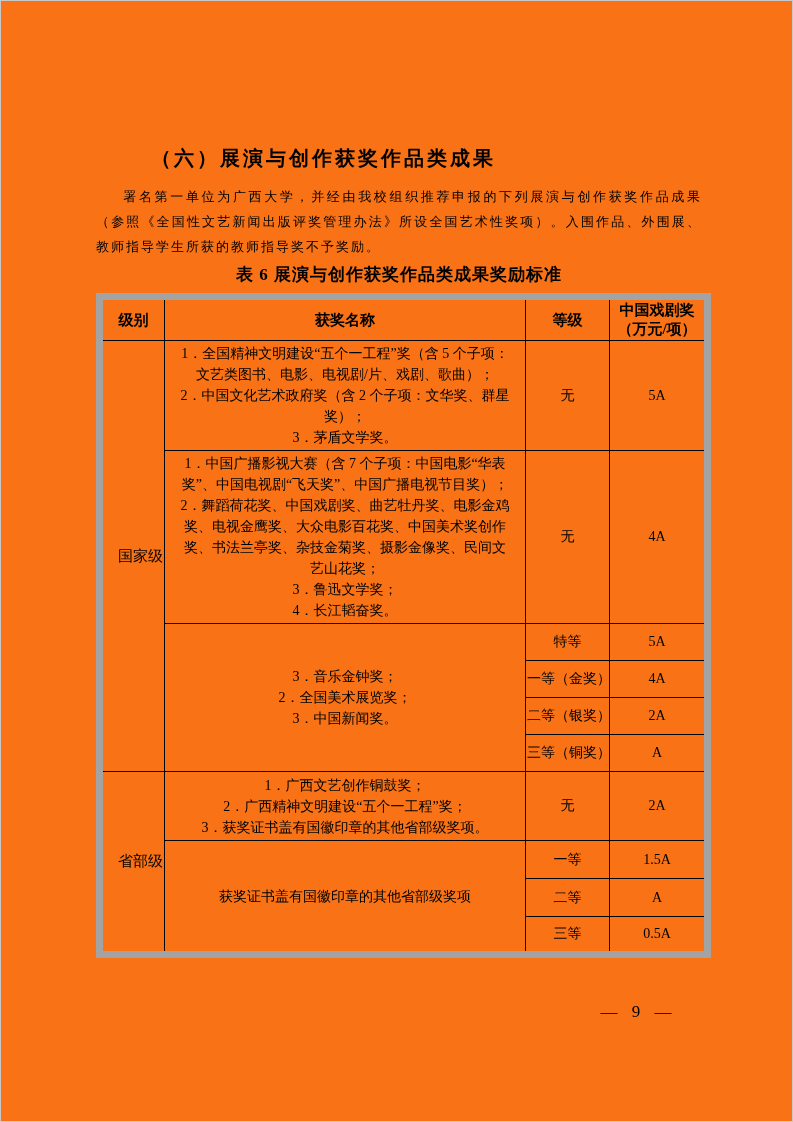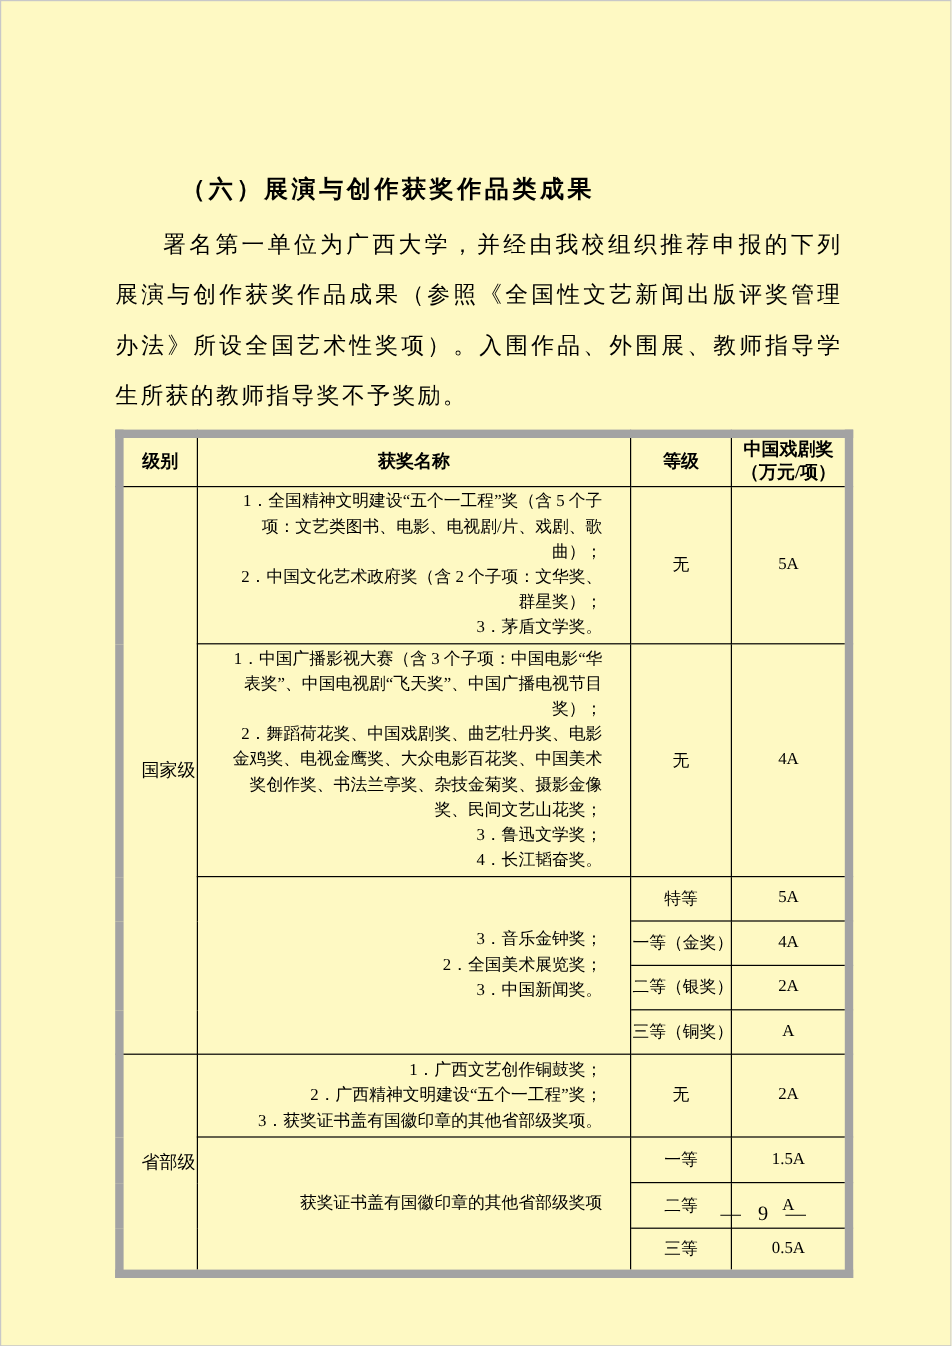--- a/index.html
+++ b/index.html
@@ -1,34 +1,34 @@
 <!DOCTYPE html>
 <html><head>
 <meta charset="utf-8">
 <style>
   html, body { margin: 0; padding: 0; background: #ffffff; }
   .page {
     position: relative;
     width: 793px; height: 1122px;
     box-sizing: border-box;
-    background: #fef9c3;
+    background: #f97316;
     border: 1px solid #c8c8c8;
     font-family: "Liberation Serif", "DejaVu Serif", serif;
     color: #000000;
     overflow: hidden;
   }
   .content { margin-left: 95px; margin-right: 90px; }
   .heading {
     margin: 144px 0 0 55px;
     font-size: 20px; line-height: 27px;
     font-weight: bold; letter-spacing: 3px;
   }
   .body-text {
     margin: 12px 0 0 0;
-    font-size: 19px; line-height: 42px;
+    font-size: 13px; line-height: 25px;
     letter-spacing: 2px;
     text-align: justify;
     text-indent: 2.1em;
   }
   .table-title {
     margin-top: 4px;
     text-align: center;
     font-weight: bold;
     font-size: 17px;
     letter-spacing: 1px;
@@ -58,23 +58,23 @@
   tr.r1    { height: 88px; }
   tr.r2    { height: 149px; }
   tr.sub37 { height: 37px; }
   tr.r4    { height: 69px; }
   tr.sub38 { height: 38px; }
   td.level-cell {
     text-align: right; vertical-align: middle;
     font-size: 15px; white-space: nowrap;
   }
   td.name-cell {
-    text-align: right; vertical-align: middle;
+    text-align: center; vertical-align: middle;
     font-size: 14px; line-height: 21px;
-    padding: 2px 23px;
+    padding: 2px 13px;
   }
   td.center-cell {
     text-align: center; vertical-align: middle;
     font-size: 14px; white-space: nowrap;
   }
   .page-number {
     position: absolute;
     left: 585px; top: 1001px; width: 100px;
     text-align: center;
     font-size: 17px;
@@ -84,20 +84,21 @@
 </head>
 <body>
 
 <div class="page">
   <div class="content">
 
     <div class="heading">（六）展演与创作获奖作品类成果</div>
 
     <p class="body-text">署名第一单位为广西大学，并经由我校组织推荐申报的下列展演与创作获奖作品成果（参照《全国性文艺新闻出版评奖管理办法》所设全国艺术性奖项）。入围作品、外围展、教师指导学生所获的教师指导奖不予奖励。</p>
 
+    <div class="table-title">表 6 展演与创作获奖作品类成果奖励标准</div>
 
     <table class="award-table">
       <colgroup>
         <col style="width:65px">
           <col style="width:361px">
           <col style="width:84px">
           <col style="width:98px">
       </colgroup>
       <tbody>
         <tr class="hdr">
@@ -116,21 +117,21 @@
             <div>1．全国精神文明建设“五个一工程”奖（含 5 个子项：文艺类图书、电影、电视剧/片、戏剧、歌曲）；</div>
             <div>2．中国文化艺术政府奖（含 2 个子项：文华奖、群星奖）；</div>
             <div>3．茅盾文学奖。</div>
           </td>
           <td class="center-cell">无</td>
           <td class="center-cell">5A</td>
         </tr>
 
         <tr class="r2">
           <td class="name-cell">
-            <div>1．中国广播影视大赛（含 3 个子项：中国电影“华表奖”、中国电视剧“飞天奖”、中国广播电视节目奖）；</div>
+            <div>1．中国广播影视大赛（含 7 个子项：中国电影“华表奖”、中国电视剧“飞天奖”、中国广播电视节目奖）；</div>
             <div>2．舞蹈荷花奖、中国戏剧奖、曲艺牡丹奖、电影金鸡奖、电视金鹰奖、大众电影百花奖、中国美术奖创作奖、书法兰亭奖、杂技金菊奖、摄影金像奖、民间文艺山花奖；</div>
             <div>3．鲁迅文学奖；</div>
             <div>4．长江韬奋奖。</div>
           </td>
           <td class="center-cell">无</td>
           <td class="center-cell">4A</td>
         </tr>
 
         <tr class="sub37">
           <td class="name-cell" rowspan="4">

